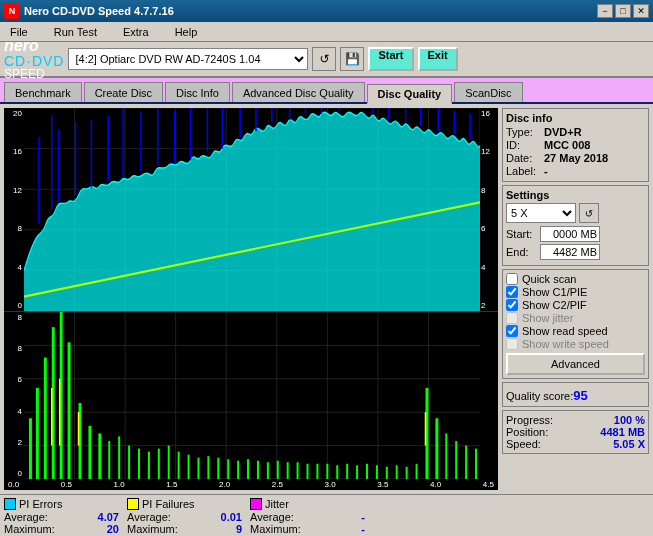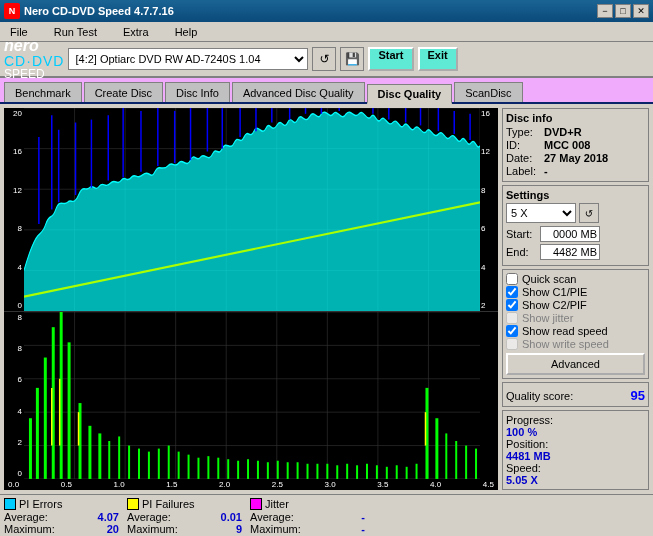--- a/index.html
+++ b/index.html
@@ -43,27 +43,27 @@
     .field-row { display: flex; align-items: center; gap: 4px; margin-bottom: 2px; }
     .field-label { min-width: 30px; font-size: 11px; }
 
     .checkbox-row { display: flex; align-items: center; gap: 4px; margin-bottom: 1px; }
     .checkbox-row input { width: 12px; height: 12px; }
     .checkbox-row label { font-size: 11px; }
     .checkbox-disabled label { color: #808080; }
 
     .advanced-btn { width: 100%; height: 22px; background: #d4d0c8; border: 2px outset #fff; cursor: pointer; font-size: 11px; margin-top: 2px; }
 
-    .quality-row { display: flex; align-items: center; justify-content: space-between; margin-top: 2px; }
+    .quality-row { display: flex; align-items: center; margin-top: 2px; }
     .quality-label { font-size: 11px; }
     .quality-value { font-size: 13px; font-weight: bold; color: #0000ff; }
     .di-row { display: flex; margin-bottom: 1px; }
     .di-key { min-width: 38px; color: #000; }
     .di-val { color: #000; font-weight: bold; }
-    .prog-row { display: flex; justify-content: space-between; font-size: 11px; flex-direction: column; }
+    .prog-row { display: flex; justify-content: space-between; font-size: 11px; }
     .prog-label { color: #000; }
     .prog-value { color: #0000cc; font-weight: bold; }
 
     .logo-container { display: flex; flex-direction: column; line-height: 1; }
     .logo-nero { font-size: 16px; font-weight: bold; font-style: italic; color: white; }
     .logo-cddvd { font-size: 14px; color: #00ccff; letter-spacing: 1px; }
     .logo-speed { font-size: 12px; color: white; }
 
     select option { background: white; }
   </style>

